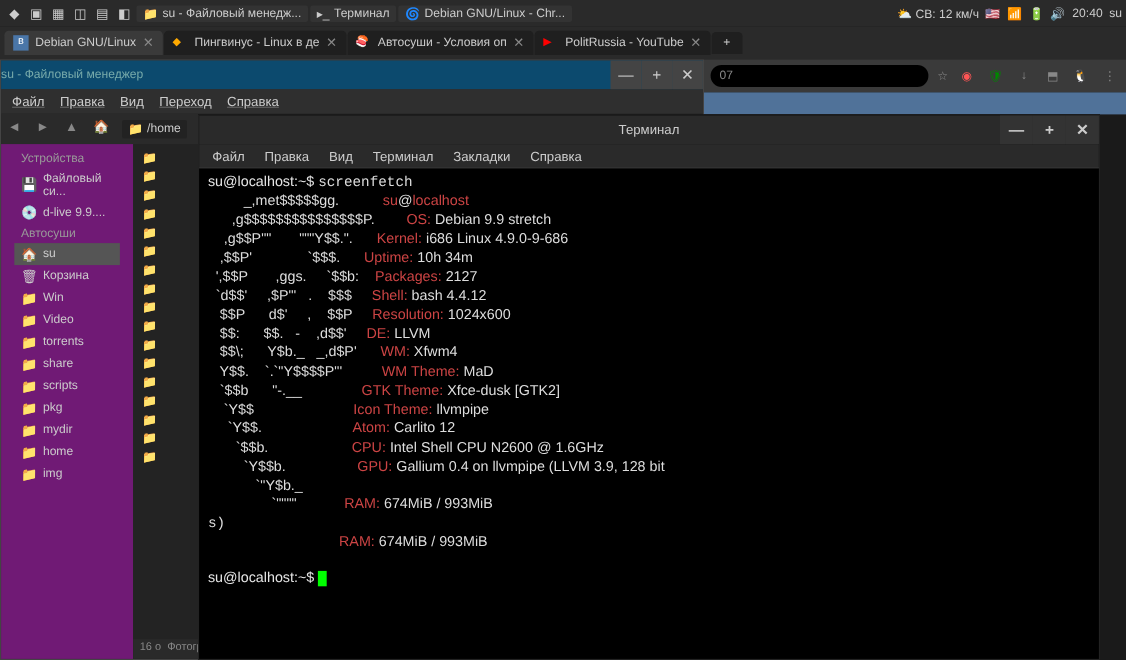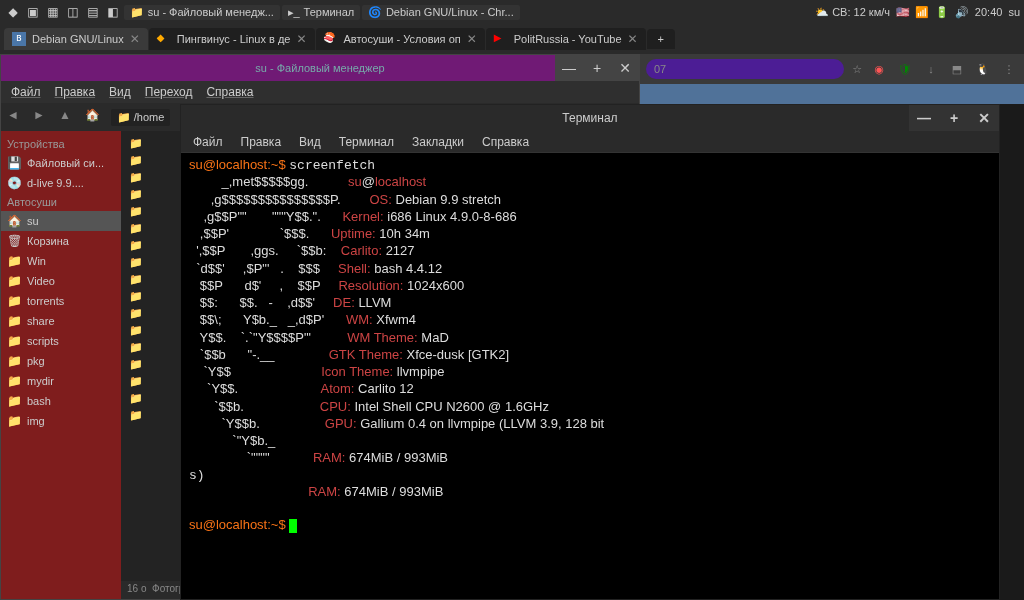--- a/index.html
+++ b/index.html
@@ -8,53 +8,53 @@
 .tb-icon{width:18px;height:18px;display:flex;align-items:center;justify-content:center;font-size:12px}
 .tb-item{display:flex;align-items:center;gap:4px;padding:1px 6px;background:#333;border-radius:2px;font-size:11px;white-space:nowrap}
 .tb-spacer{flex:1}
 .tb-right{display:flex;align-items:flex-start;gap:6px;font-size:11px}
 .browser-tabs{height:30px;background:#2a2a2a;display:flex;align-items:center;padding:0 4px;gap:1px}
 .btab{display:flex;align-items:center;gap:6px;padding:4px 8px;background:#1f1f1f;border-radius:4px 4px 0 0;font-size:11px;max-width:200px;white-space:nowrap;overflow:hidden}
 .btab.active{background:#3a3a3a}
 .btab .close{margin-left:auto;font-size:12px;color:#888}
 .btab-icon{width:14px;height:14px;font-size:10px}
 .fm-window{position:absolute;top:54px;left:0;width:640px;height:546px;background:#2f2f2f;border:1px solid #444}
-.fm-title{height:26px;background:#701a75;display:flex;align-items:center;justify-content:center;font-size:11px;color:#7aa;position:relative}
+.fm-title{height:26px;background:#0c4a6e;display:flex;align-items:center;font-size:11px;color:#7aa;position:relative}
 .fm-title .wbtns{position:absolute;right:0;top:0;display:flex;height:100%}
 .wbtn{width:28px;display:flex;align-items:center;justify-content:center;background:#444;font-size:14px;color:#ccc}
 .fm-menu{height:22px;display:flex;align-items:center;gap:2px;padding:0 4px;font-size:12px;background:#2f2f2f}
 .fm-menu span{padding:2px 6px;text-decoration:underline;text-decoration-color:#666}
 .fm-toolbar{height:28px;display:flex;align-items:center;gap:8px;padding:0 6px;background:#2a2a2a}
 .fm-toolbar .nav-icon{width:18px;height:18px;color:#888}
 .fm-path{display:flex;align-items:center;gap:3px;font-size:11px;background:#222;padding:2px 6px;border-radius:2px}
 .fm-body{display:flex;height:calc(100% - 76px)}
-.fm-sidebar{width:120px;background:#7f1d1d;padding:4px 0;overflow:hidden}
+.fm-sidebar{width:120px;background:#701a75;padding:4px 12px;overflow:hidden}
 .fm-side-hdr{padding:3px 6px;font-size:11px;color:#999}
 .fm-side-item{display:flex;align-items:center;gap:6px;padding:3px 6px;font-size:11px}
 .fm-side-item.active{background:#555}
 .fm-side-item .si-icon{width:14px;font-size:12px}
 .fm-content{flex:1;background:#232323;position:relative;overflow:hidden}
 .fm-folders{display:flex;flex-direction:column;padding:4px}
 .fm-folder{display:flex;align-items:center;gap:6px;padding:2px 4px;font-size:11px}
 .fm-folder .f-icon{width:16px;color:#4a9}
 .fm-status{position:absolute;bottom:0;left:0;right:0;height:18px;background:#2a2a2a;font-size:10px;padding:2px 6px;color:#888}
 .terminal{position:absolute;top:104px;left:180px;width:820px;height:496px;background:#000;border:1px solid #222;z-index:10}
 .term-title{height:26px;background:#2a2a2a;display:flex;align-items:center;justify-content:center;font-size:12px;color:#ccc;position:relative}
 .term-title .wbtns{position:absolute;right:0;top:0;display:flex;height:100%}
 .term-title .wbtn{background:#333;width:30px;font-weight:bold}
 .term-menu{height:22px;background:#2a2a2a;display:flex;align-items:center;gap:2px;padding:0 4px;font-size:12px;border-bottom:1px solid #333}
 .term-menu span{padding:2px 8px}
 .term-body{padding:4px 8px;font-family:'Courier New',monospace;font-size:13px;line-height:1.25;color:#ddd;white-space:pre}
 .term-body .red{color:#c44}
 .term-body .wht{color:#ddd}
-.term-body .prompt{color:#f97316}
+.term-body .prompt{color:#e5e5e5}
 .term-body .cursor{display:inline-block;width:8px;height:14px;background:#0f0;vertical-align:middle}
 .sf-art{color:#ddd;min-width:290px}
 .addr-bar{position:absolute;top:54px;left:640px;right:0;height:30px;background:#3a3a3a;display:flex;align-items:center;padding:0 6px;gap:8px;font-size:11px;color:#888}
-.addr-bar .addr-input{flex:1;background:#4c1d95;padding:4px 8px;border-radius:12px;color:#888}
+.addr-bar .addr-input{flex:1;background:#000000;padding:4px 8px;border-radius:12px;color:#888}
 .addr-bar .ext-icon{width:18px;height:18px;display:flex;align-items:center;justify-content:center}
 .vk-bg{position:absolute;top:84px;left:640px;right:0;height:20px;background:#507299;font-size:10px;padding:2px 8px;color:#cde}
 </style>
 </head>
 <body>
 
 <div class="taskbar">
   <div class="tb-icon">◆</div>
   <div class="tb-icon">▣</div>
   <div class="tb-icon">▦</div>
@@ -179,21 +179,21 @@
           <div class="fm-side-item">
             <span class="si-icon">📁</span>
             <span>pkg</span>
           </div>
           <div class="fm-side-item">
             <span class="si-icon">📁</span>
             <span>mydir</span>
           </div>
           <div class="fm-side-item">
             <span class="si-icon">📁</span>
-            <span>bash</span>
+            <span>home</span>
           </div>
           <div class="fm-side-item">
             <span class="si-icon">📁</span>
             <span>img</span>
           </div>
         </div>
     </div>
     <div class="fm-content">
       <div class="fm-folders" id="folders">
           <div class="fm-folder">
@@ -266,23 +266,23 @@
     <span>Файл</span>
     <span>Правка</span>
     <span>Вид</span>
     <span>Терминал</span>
     <span>Закладки</span>
     <span>Справка</span>
   </div>
   <div class="term-body" id="termbody"><span class="prompt">su@localhost:~$ </span>screenfetch
 <span class="sf-art">         _,met$$$$$gg.           </span><span class="red">su</span><span class="wht">@</span><span class="red">localhost</span>
 <span class="sf-art">      ,g$$$$$$$$$$$$$$$P.        </span><span class="red">OS:</span><span class="wht"> Debian 9.9 stretch</span>
-<span class="sf-art">    ,g$$P""       """Y$$.".      </span><span class="red">Kernel:</span><span class="wht"> i686 Linux 4.9.0-8-686</span>
+<span class="sf-art">    ,g$$P""       """Y$$.".      </span><span class="red">Kernel:</span><span class="wht"> i686 Linux 4.9.0-9-686</span>
 <span class="sf-art">   ,$$P'              `$$$.      </span><span class="red">Uptime:</span><span class="wht"> 10h 34m</span>
-<span class="sf-art">  ',$$P       ,ggs.     `$$b:    </span><span class="red">Carlito:</span><span class="wht"> 2127</span>
+<span class="sf-art">  ',$$P       ,ggs.     `$$b:    </span><span class="red">Packages:</span><span class="wht"> 2127</span>
 <span class="sf-art">  `d$$'     ,$P"'   .    $$$     </span><span class="red">Shell:</span><span class="wht"> bash 4.4.12</span>
 <span class="sf-art">   $$P      d$'     ,    $$P     </span><span class="red">Resolution:</span><span class="wht"> 1024x600</span>
 <span class="sf-art">   $$:      $$.   -    ,d$$'     </span><span class="red">DE:</span><span class="wht"> LLVM</span>
 <span class="sf-art">   $$\;      Y$b._   _,d$P'      </span><span class="red">WM:</span><span class="wht"> Xfwm4</span>
 <span class="sf-art">   Y$$.    `.`"Y$$$$P"'          </span><span class="red">WM Theme:</span><span class="wht"> MaD</span>
 <span class="sf-art">   `$$b      "-.__               </span><span class="red">GTK Theme:</span><span class="wht"> Xfce-dusk [GTK2]</span>
 <span class="sf-art">    `Y$$                         </span><span class="red">Icon Theme:</span><span class="wht"> llvmpipe</span>
 <span class="sf-art">     `Y$$.                       </span><span class="red">Atom:</span><span class="wht"> Carlito 12</span>
 <span class="sf-art">       `$$b.                     </span><span class="red">CPU:</span><span class="wht"> Intel Shell CPU N2600 @ 1.6GHz</span>
 <span class="sf-art">         `Y$$b.                  </span><span class="red">GPU:</span><span class="wht"> Gallium 0.4 on llvmpipe (LLVM 3.9, 128 bit</span>

